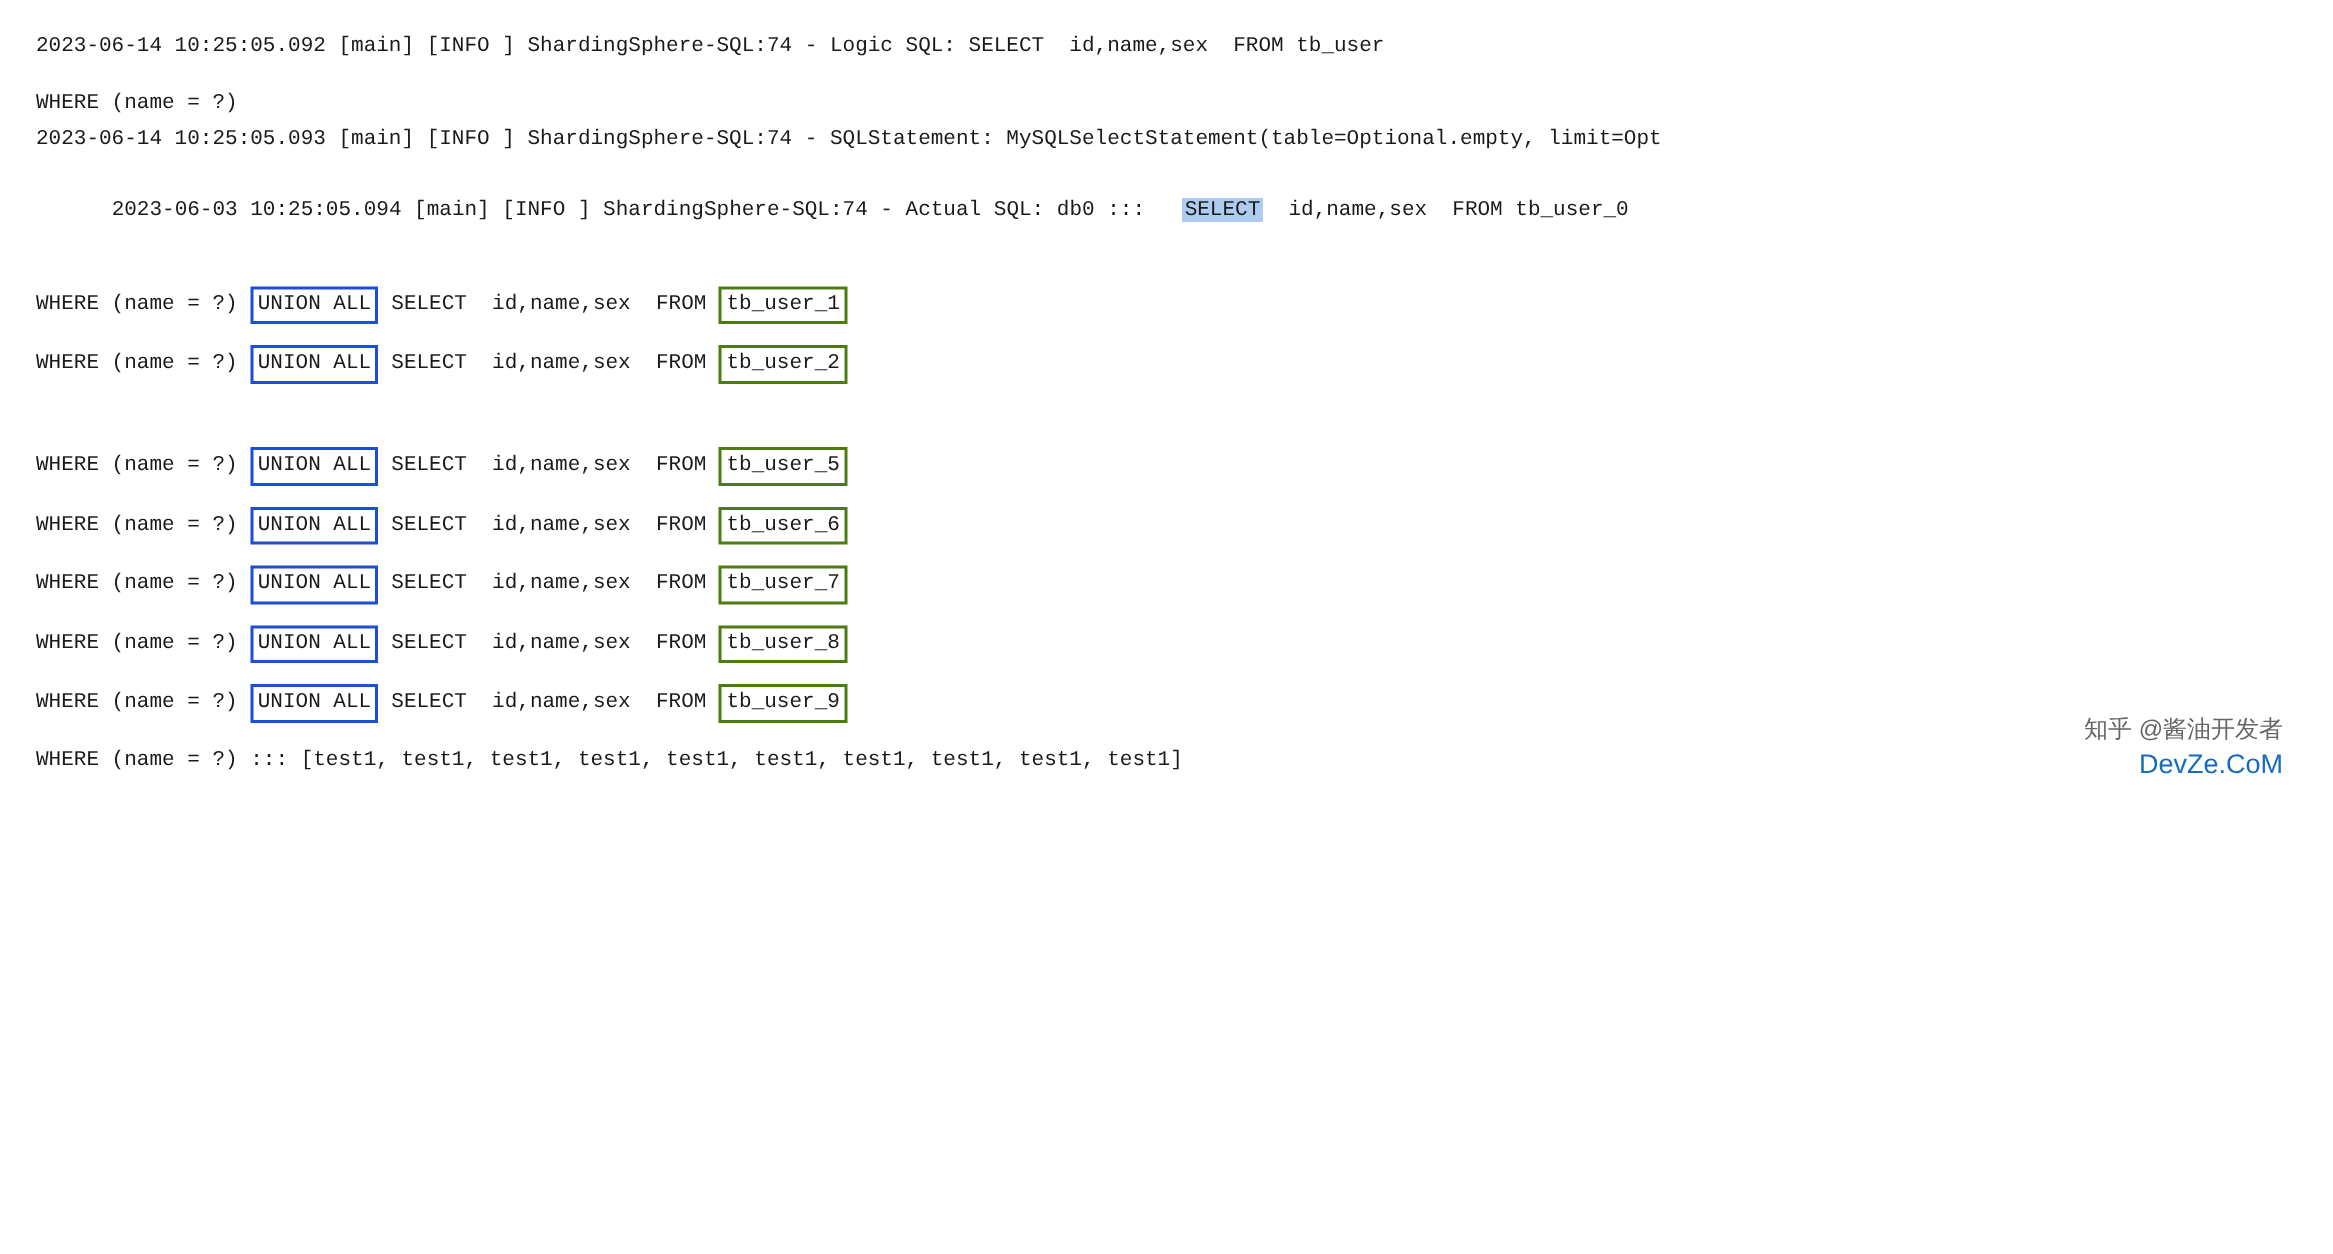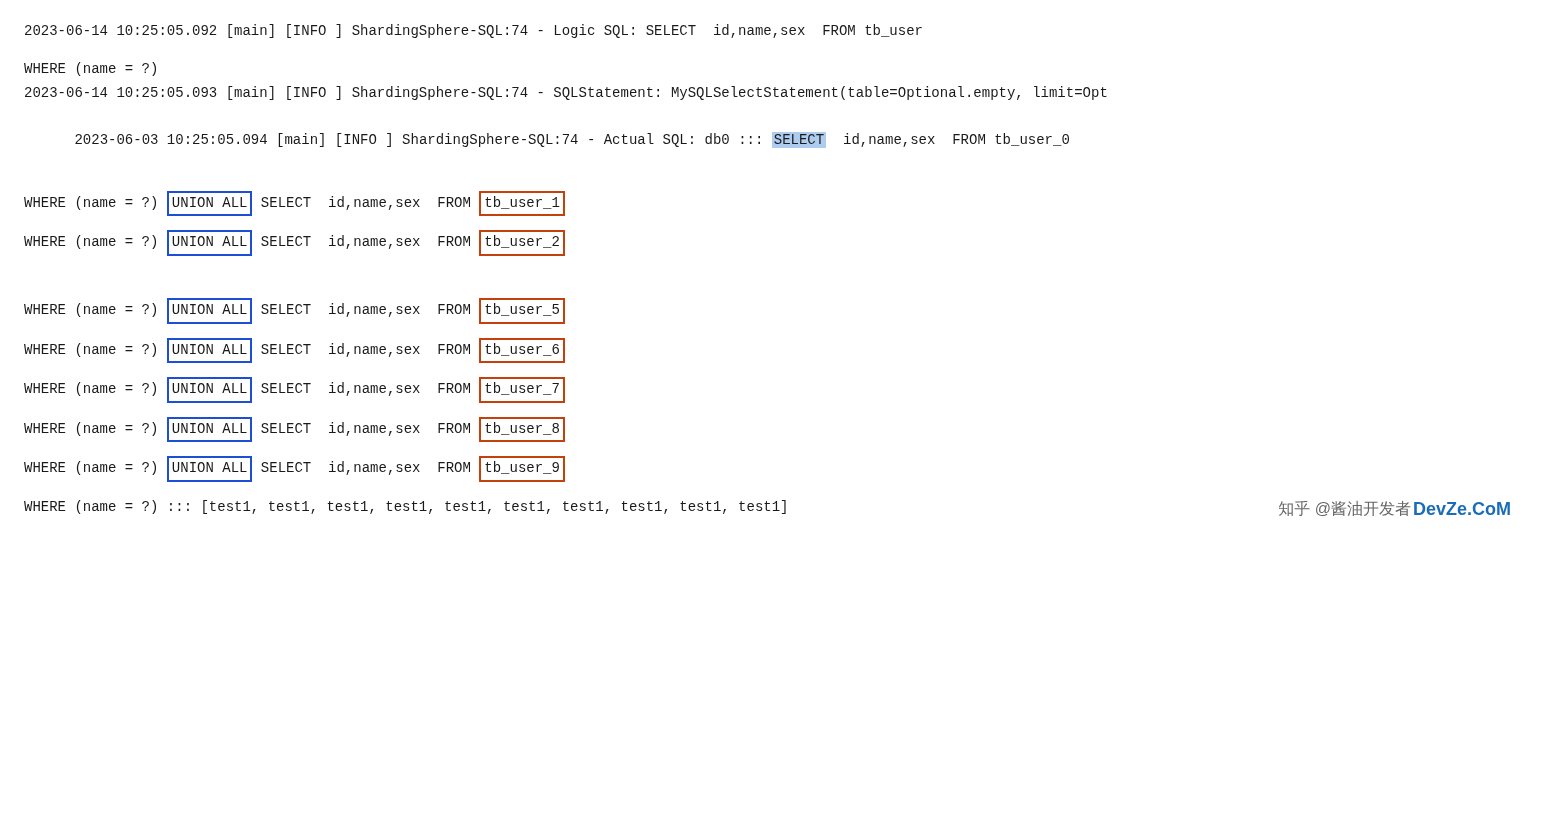--- a/index.html
+++ b/index.html
@@ -32,60 +32,61 @@
 
     .spacer {
       height: 14px;
       display: block;
     }
 
     .highlight-select {
       background-color: #aecbf0;
       color: #1a1a1a;
       padding: 0 2px;
+      margin-left: 16px;
     }
 
     
     .box-union {
       border: 2px solid #1d4ed8;
       padding: 1px 3px;
       display: inline-block;
       line-height: 1.4;
     }
 
     
     .box-table {
-      border: 2px solid #c2410c;
+      border: 2px solid #4d7c0f;
       padding: 1px 3px;
       display: inline-block;
       line-height: 1.4;
     }
 
     .watermark {
       position: absolute;
       bottom: 0;
-      right: 20px;
+      right: 9px;
       font-family: sans-serif;
       font-size: 18px;
       color: #888;
       display: flex;
-      flex-direction: row;
+      flex-direction: column;
       align-items: flex-end;
       gap: 2px;
     }
 
     .watermark-top {
       color: #666;
       font-size: 16px;
     }
 
     .watermark-bottom {
       color: #1a6cba;
       font-size: 18px;
-      font-weight: 700;
+      font-weight: 400;
     }
 
     .page-wrapper {
       position: relative;
     }
   </style>
 </head>
 <body>
 
 <div class="page-wrapper">

